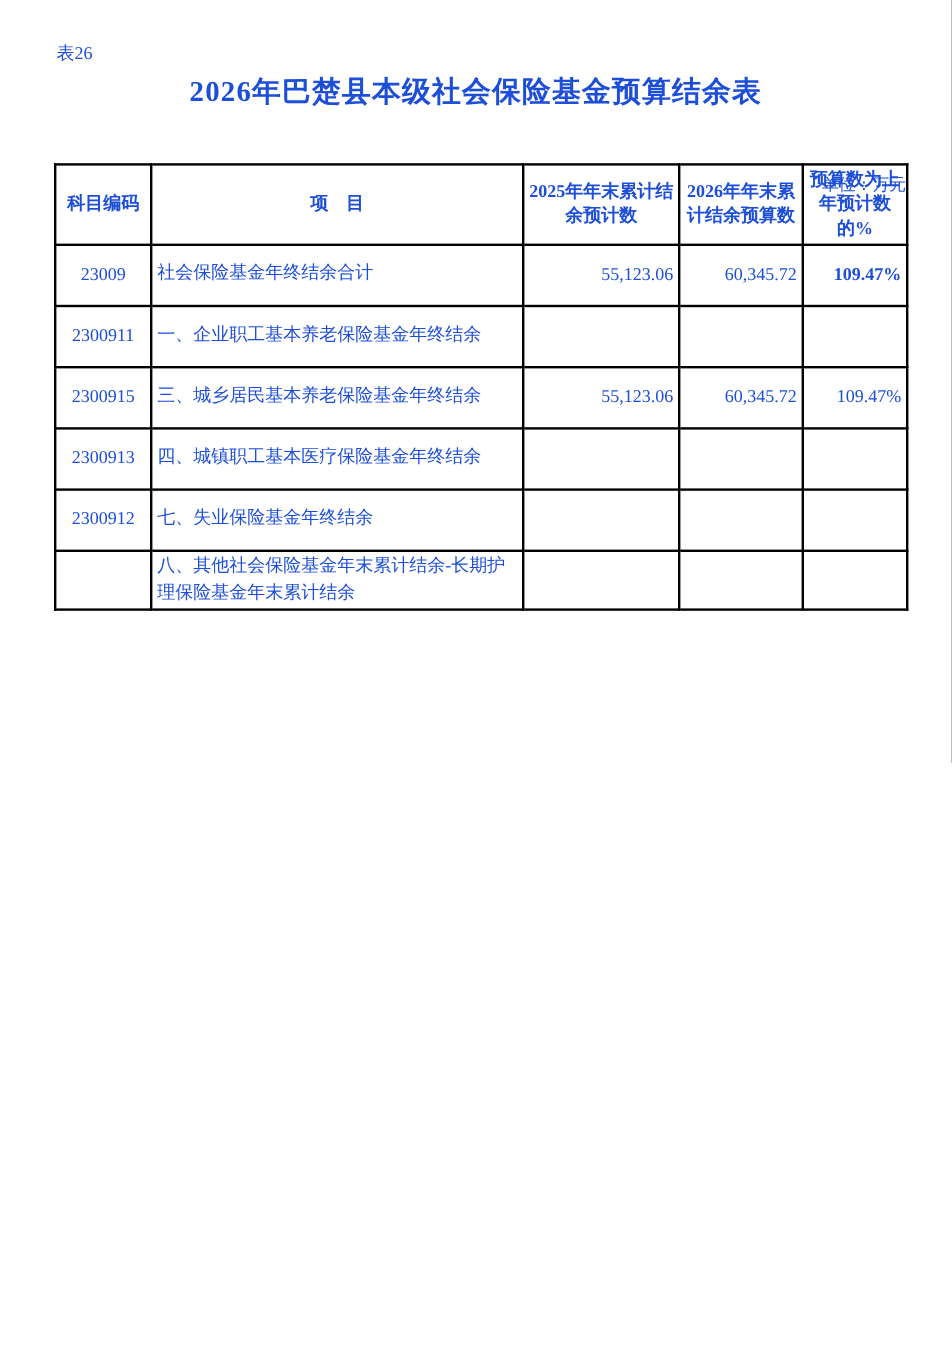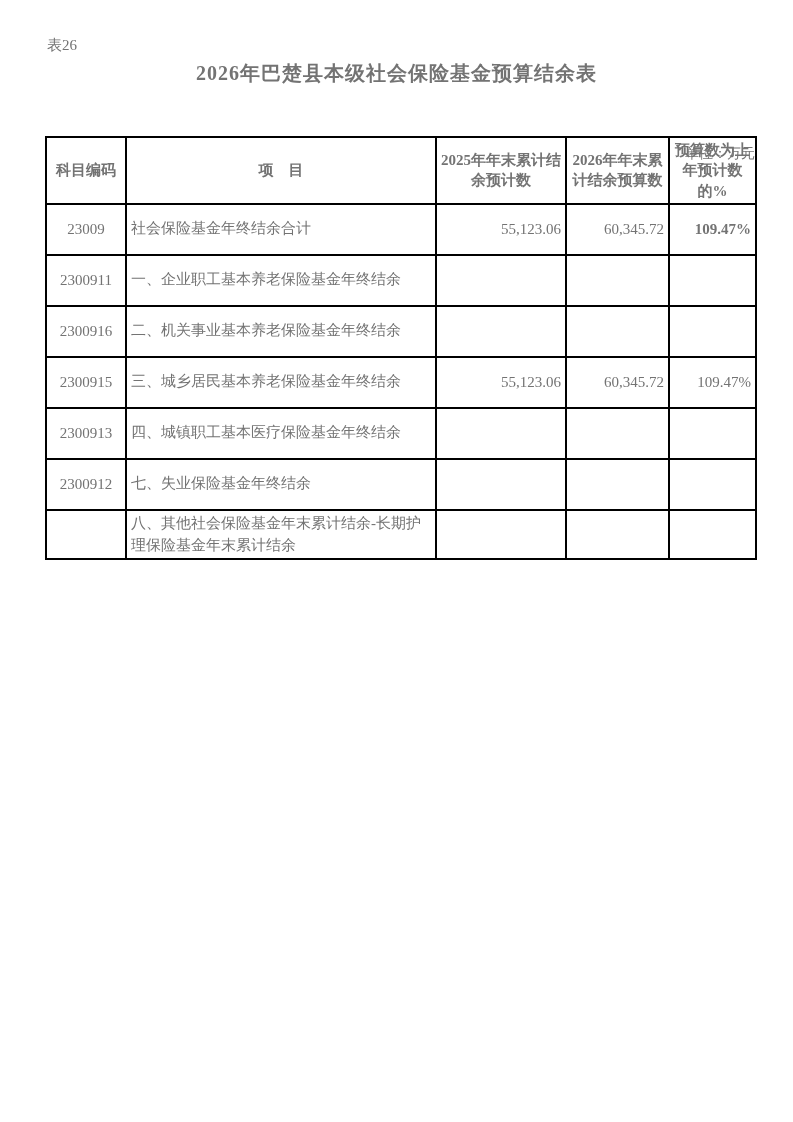--- a/index.html
+++ b/index.html
@@ -7,37 +7,37 @@
     padding: 0;
     background: #888;
   }
   .page {
     position: relative;
     width: 793px;
     height: 1122px;
     margin: 0 auto;
     background: #ffffff;
     font-family: "Liberation Serif", "DejaVu Serif", serif;
-    color: #737373;
+    color: #1d4ed8;
     overflow: hidden;
   }
   .sheet-label {
     position: absolute;
     left: 47px;
     top: 36px;
     font-size: 15px;
     line-height: 1.2;
   }
   .doc-title {
     position: absolute;
     left: 0;
     right: 0;
     top: 60px;
     text-align: center;
-    font-size: 20px;
+    font-size: 24px;
     font-weight: bold;
     letter-spacing: 1px;
   }
   .unit-note {
     position: absolute;
     right: 38px;
     top: 107px;
     font-size: 14px;
     margin-top: 38px;
   }
@@ -131,27 +131,20 @@
           <td class="num pct-bold">109.47%</td>
         </tr>
         <tr>
           <td class="code">2300911</td>
           <td class="item">一、企业职工基本养老保险基金年终结余</td>
           <td class="num"></td>
           <td class="num"></td>
           <td class="num"></td>
         </tr>
         <tr>
-          <td class="code">2300916</td>
-          <td class="item">二、机关事业基本养老保险基金年终结余</td>
-          <td class="num"></td>
-          <td class="num"></td>
-          <td class="num"></td>
-        </tr>
-        <tr>
           <td class="code">2300915</td>
           <td class="item">三、城乡居民基本养老保险基金年终结余</td>
           <td class="num">55,123.06</td>
           <td class="num">60,345.72</td>
           <td class="num">109.47%</td>
         </tr>
         <tr>
           <td class="code">2300913</td>
           <td class="item">四、城镇职工基本医疗保险基金年终结余</td>
           <td class="num"></td>

